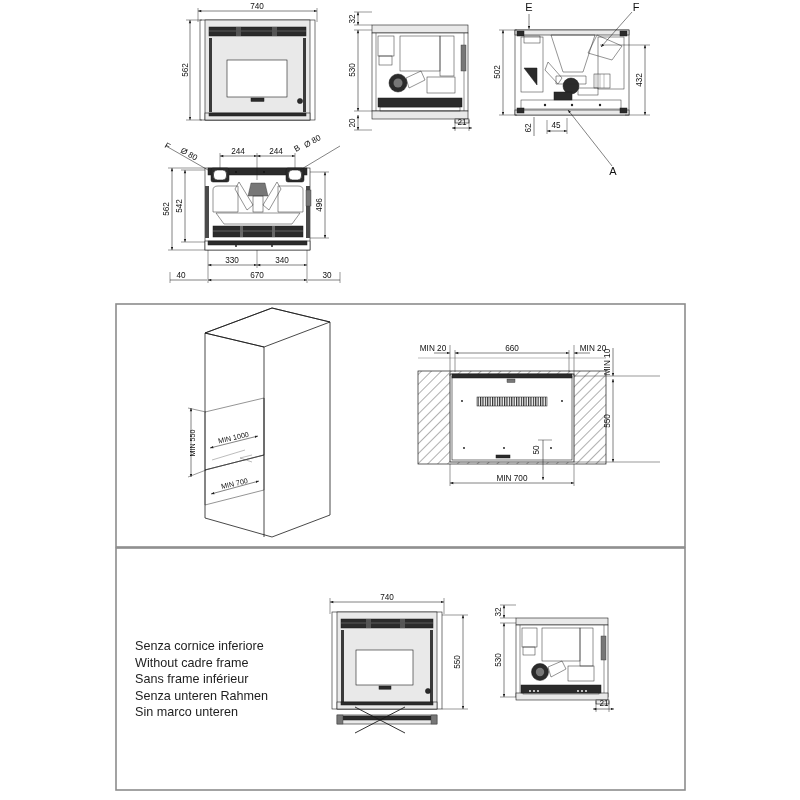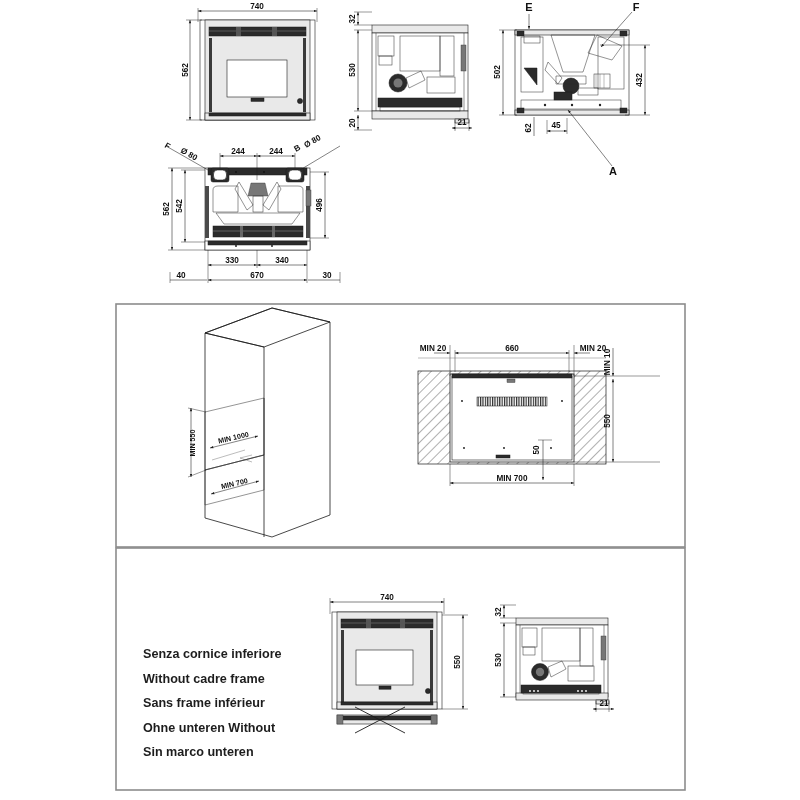--- a/index.html
+++ b/index.html
@@ -2,21 +2,21 @@
 <html><head>
 <meta charset="utf-8">
 <title>Technical Drawing</title>
 <style>
   html,body{margin:0;padding:0;background:#ffffff;}
   body{
     width:800px;height:800px;position:relative;overflow:hidden;
     font-family:"Liberation Sans","DejaVu Sans",sans-serif;
     color:#1a1a1a;
   }
-  .stage{position:absolute;left:0;top:0;width:800px;height:680px;font-weight:bold;}
+  .stage{position:absolute;left:0;top:0;width:800px;height:680px;}
   svg.dwg{position:absolute;left:0;top:0;width:800px;height:800px;}
   .dim{font-family:"Liberation Sans","DejaVu Sans",sans-serif;font-size:8.2px;fill:#111;}
   .dim-sm{font-size:7.2px;}
   .lbl{font-family:"Liberation Sans","DejaVu Sans",sans-serif;font-size:11px;fill:#111;}
   .ln{stroke:#1b1b1b;stroke-width:0.8;fill:none;}
   .ln-thin{stroke:#2a2a2a;stroke-width:0.5;fill:none;}
   .ln-hair{stroke:#555;stroke-width:0.4;fill:none;}
   .ln-dim{stroke:#1b1b1b;stroke-width:0.55;fill:none;}
   .ln-ext{stroke:#1b1b1b;stroke-width:0.45;fill:none;}
   .fill-dk{fill:#2b2b2b;stroke:#1b1b1b;stroke-width:0.5;}
@@ -24,21 +24,21 @@
   .fill-lt{fill:#e9e9e9;stroke:#1b1b1b;stroke-width:0.6;}
   .fill-w{fill:#ffffff;stroke:#1b1b1b;stroke-width:0.6;}
   .panel-border{stroke:#8c8c8c;stroke-width:1.6;fill:none;}
 
   .langblock{
     position:absolute;
     font-family:"Liberation Sans","DejaVu Sans",sans-serif;
     font-size:12.6px;line-height:16.6px;color:#1d1d1d;
     white-space:nowrap;
   }
-  .langblock div{padding:0;margin:8px;}
+  .langblock div{padding:0;margin:0;}
 </style>
 </head>
 <body>
 
 <div class="stage">
 
 <svg class="dwg" viewBox="0 0 800 800" xmlns="http://www.w3.org/2000/svg">
 
   <defs>
     <marker id="ar" markerWidth="7" markerHeight="7" refX="6" refY="2.2" orient="auto">
@@ -441,17 +441,17 @@
     <line x1="609" y1="701" x2="609" y2="712" class="ln-ext"></line>
     <text class="dim" x="604" y="706" text-anchor="middle">21</text>
   </g>
 
 </svg>
 
 <div class="langblock" style="left:135px;top:638px;">
   <div>Senza cornice inferiore</div>
   <div>Without cadre frame</div>
   <div>Sans frame inférieur</div>
-  <div>Ohne unteren Without</div>
+  <div>Senza unteren Rahmen</div>
   <div>Sin marco unteren</div>
 </div>
 
 </div>
 
 </body></html>

